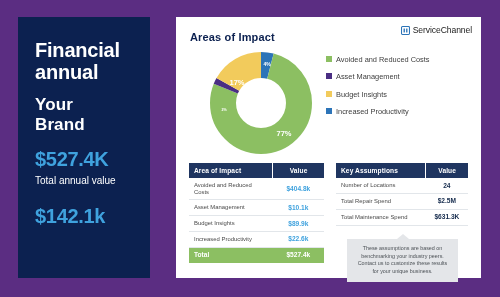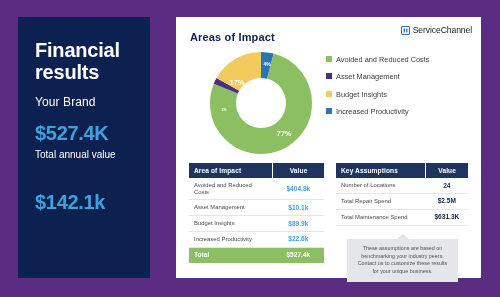--- a/index.html
+++ b/index.html
@@ -15,32 +15,32 @@
     position:absolute;left:18px;top:17px;width:132px;height:261px;
     background:#0C2150;
     box-sizing:border-box;
     padding:22px 32px 0 17px;
   }
   .fin-title{
     color:#ffffff;font-size:20px;font-weight:bold;line-height:1.12;
     letter-spacing:-0.2px;margin:0;
   }
   .brand{
-    color:#ffffff;font-size:12px;font-weight:normal;margin:11px 0 0 0;
+    color:#ffffff;font-size:17px;font-weight:bold;margin:11px 0 0 0;
     letter-spacing:0.1px;
   }
   .big-stat{
     color:#3FA2DE;font-size:20px;font-weight:bold;margin:13px 0 0 0;
     letter-spacing:-0.3px;
   }
   .stat-caption{
     color:#ffffff;font-size:10px;font-weight:normal;margin:3px 0 0 0;
     line-height:1.33;
   }
-  .stat-block-2{margin-top:30px;}
+  .stat-block-2{margin-top:18px;}
 
   
   .right-panel{
     position:absolute;left:176px;top:17px;width:305px;height:261px;
     background:#ffffff;
   }
   .areas-title{
     position:absolute;left:14px;top:14px;
     color:#0C2150;font-size:11px;font-weight:bold;letter-spacing:0.15px;
   }
@@ -115,21 +115,21 @@
     border-left:6px solid transparent;border-right:6px solid transparent;
     border-bottom:5px solid #E4E6E9;
   }
 </style>
 </head>
 <body>
 
 <div class="left-panel">
   <div class="fin-title">
     <div>Financial</div>
-    <div>results</div>
+    <div>annual</div>
   </div>
   <div class="brand">Your Brand</div>
 
   <div class="stat-block-1">
     <div class="big-stat">$527.4K</div>
     <div class="stat-caption">Total annual value</div>
   </div>
 
   <div class="stat-block-2">
     <div class="big-stat">$142.1k</div>

